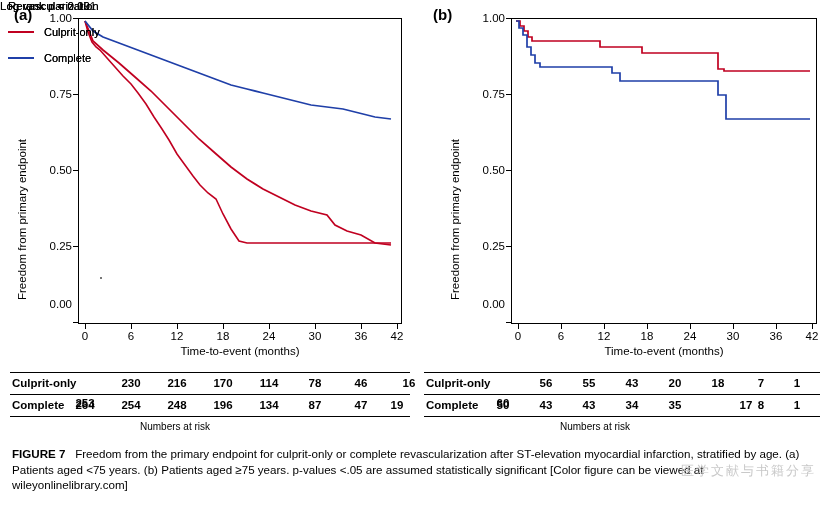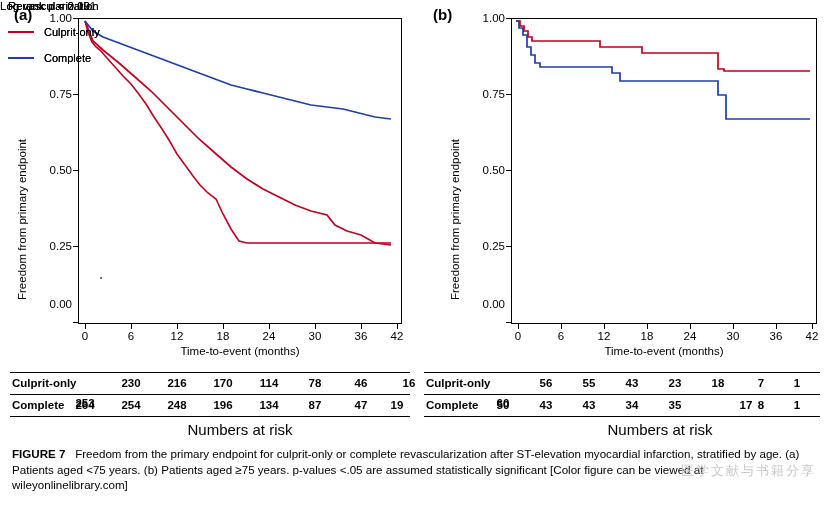--- a/index.html
+++ b/index.html
@@ -54,21 +54,21 @@
 
   
   .legend{position:absolute;font-size:11px;padding-left:8px;}
   .legend-title{font-size:11.5px;margin-bottom:14px;}
   .legend-row{display:flex;align-items:center;margin-bottom:14px;}
   .legend-line{width:26px;height:2px;margin-right:10px;}
   .logrank{position:absolute;font-size:11.5px;}
   .risk-label{position:absolute;font-weight:700;font-size:11.5px;}
   .risk-cell{position:absolute;font-weight:700;font-size:11.5px;text-align:center;width:34px;}
   .risk-hline{position:absolute;height:1px;background:#000;}
-  .risk-title{position:absolute;font-size:15px;text-align:center;}
+  .risk-title{position:absolute;font-size:10px;}
 
   .caption{
     position:absolute;left:12px;top:446px;width:806px;font-size:11.6px;line-height:15.5px;
   }
   .caption b{font-weight:700;}
   .watermark{
     position:absolute;right:14px;bottom:26px;font-size:13px;color:#c9c9c9;
     letter-spacing:2px;white-space:nowrap;font-family:Liberation Serif, serif;
   }
   svg{display:block;}
@@ -224,21 +224,21 @@
 
   <div class="risk-hline" style="left:424px;top:372px;width:396px;"></div>
   <div class="risk-hline" style="left:424px;top:394px;width:396px;"></div>
   <div class="risk-hline" style="left:424px;top:416px;width:396px;"></div>
 
   <div class="risk-label" style="left:426px;top:377px">Culprit-only</div>
   <div class="risk-cell" style="left:486px;top:397px">60</div>
   <div class="risk-cell" style="left:529px;top:377px">56</div>
   <div class="risk-cell" style="left:572px;top:377px">55</div>
   <div class="risk-cell" style="left:615px;top:377px">43</div>
-  <div class="risk-cell" style="left:658px;top:377px">23</div>
+  <div class="risk-cell" style="left:658px;top:377px">20</div>
   <div class="risk-cell" style="left:701px;top:377px">18</div>
   <div class="risk-cell" style="left:744px;top:377px">7</div>
   <div class="risk-cell" style="left:780px;top:377px">1</div>
 
   <div class="risk-label" style="left:426px;top:399px">Complete</div>
   <div class="risk-cell" style="left:486px;top:399px">50</div>
   <div class="risk-cell" style="left:529px;top:399px">43</div>
   <div class="risk-cell" style="left:572px;top:399px">43</div>
   <div class="risk-cell" style="left:615px;top:399px">34</div>
   <div class="risk-cell" style="left:658px;top:399px">35</div>

